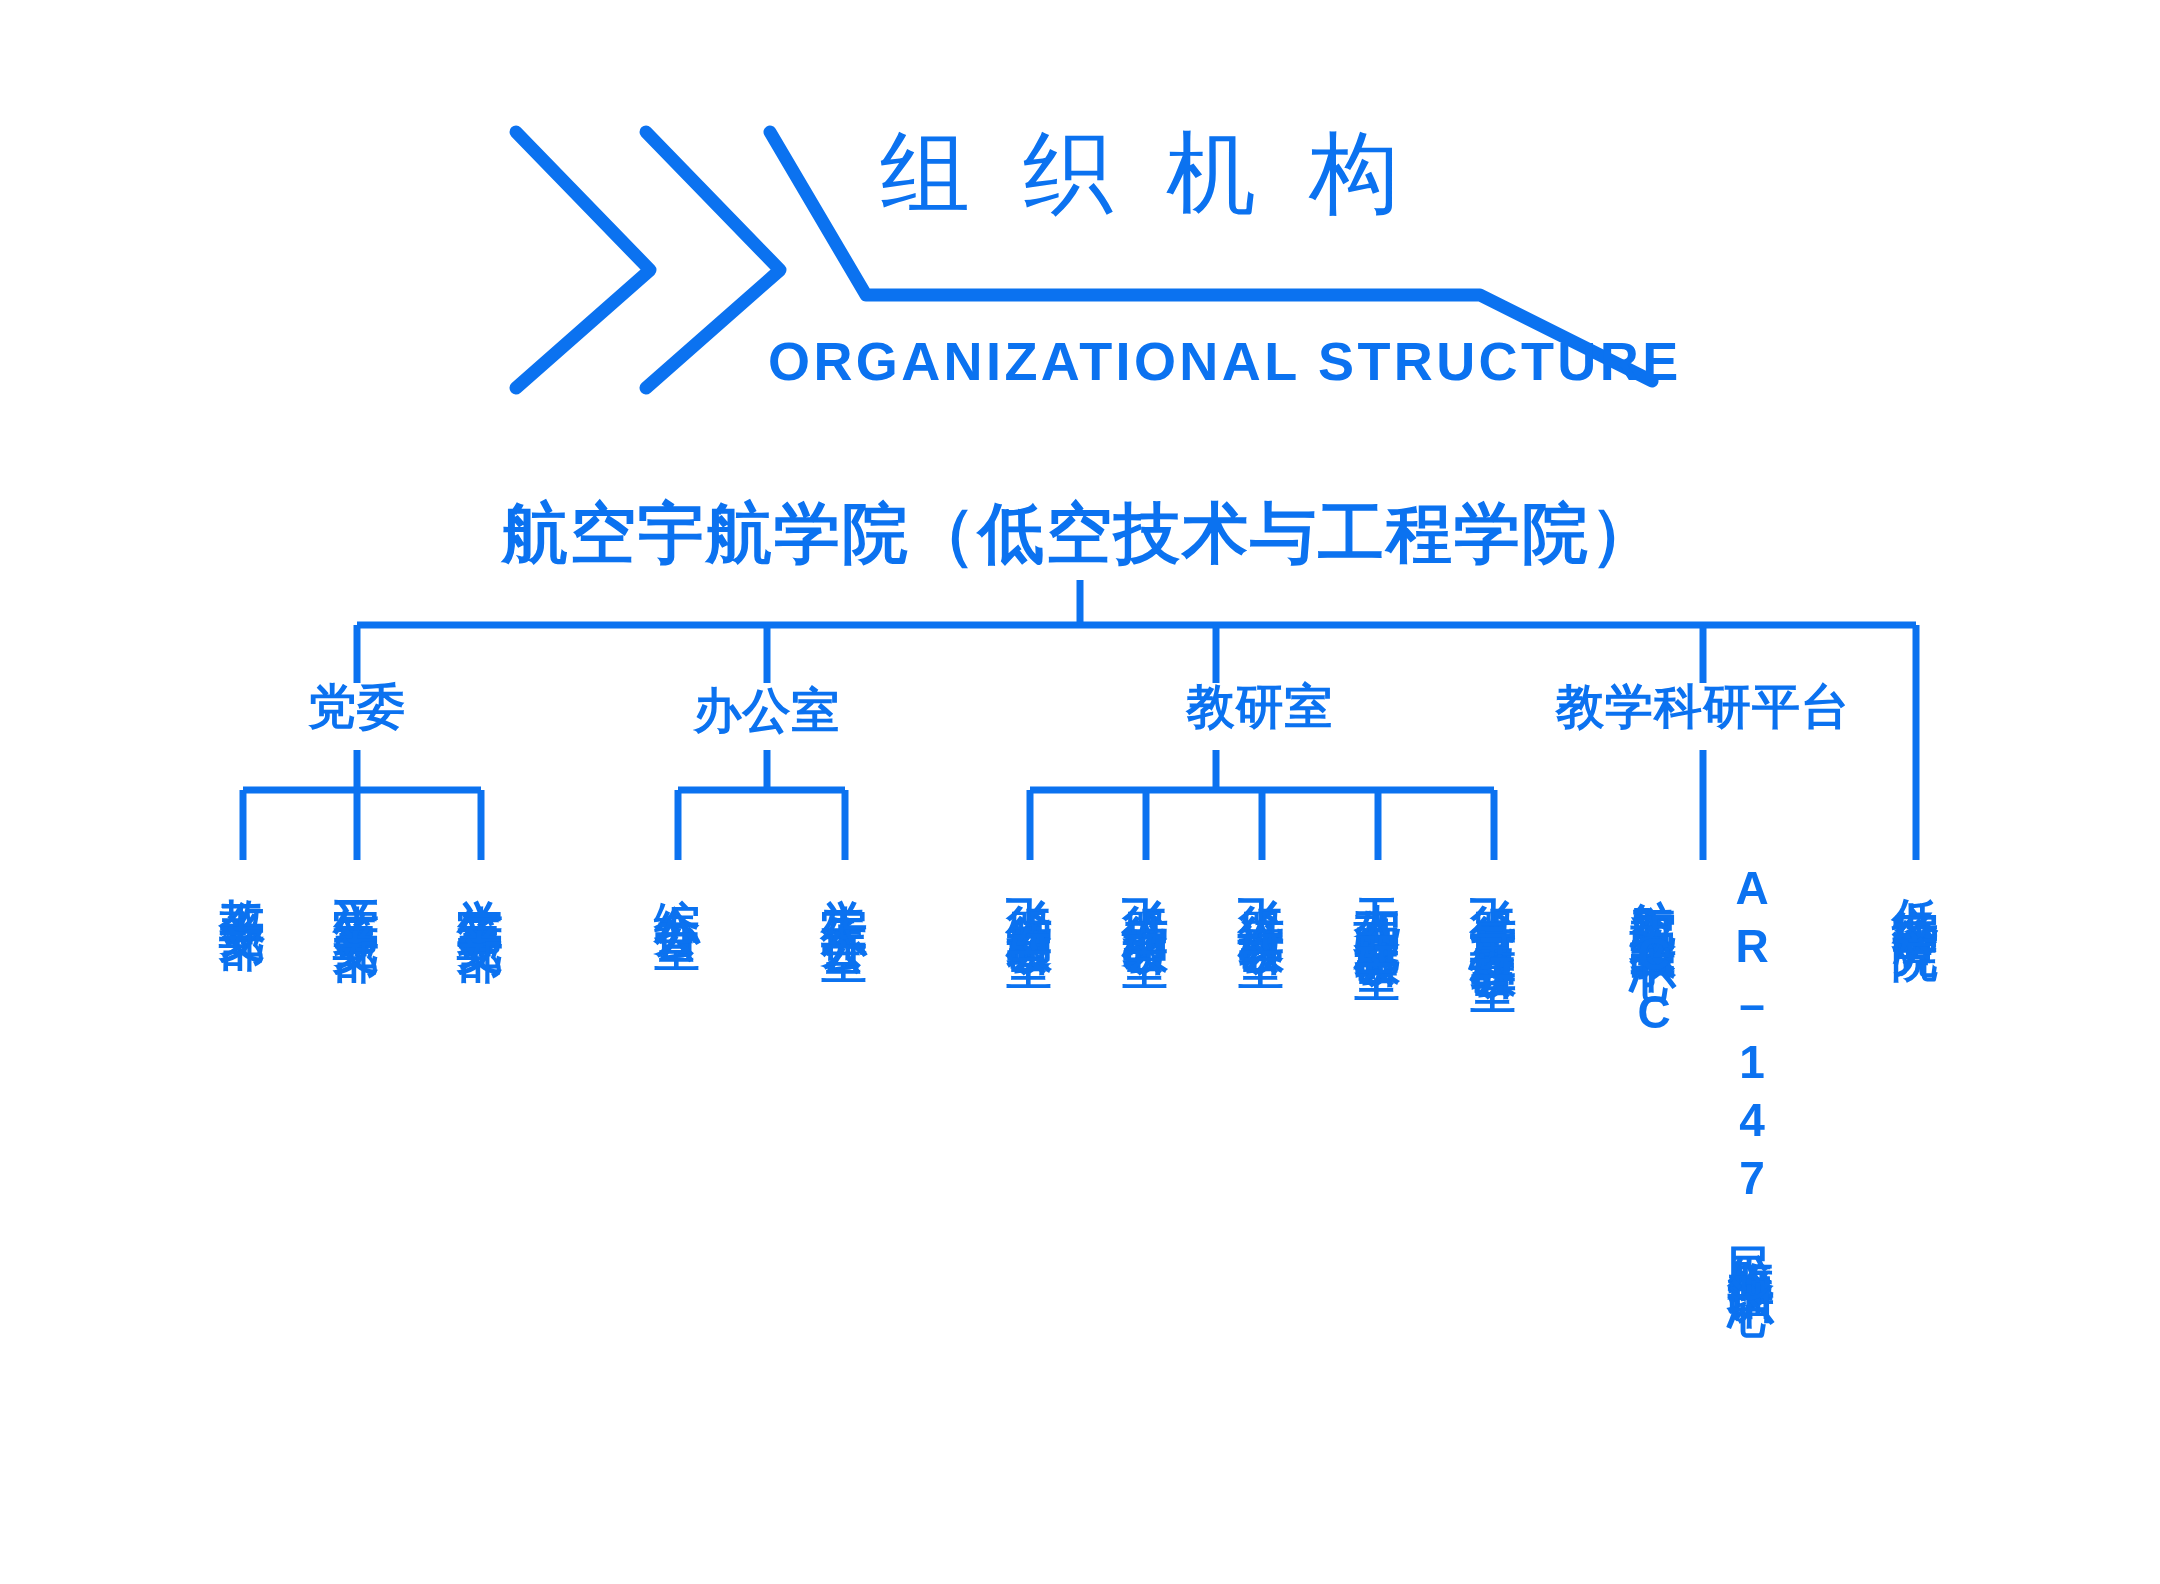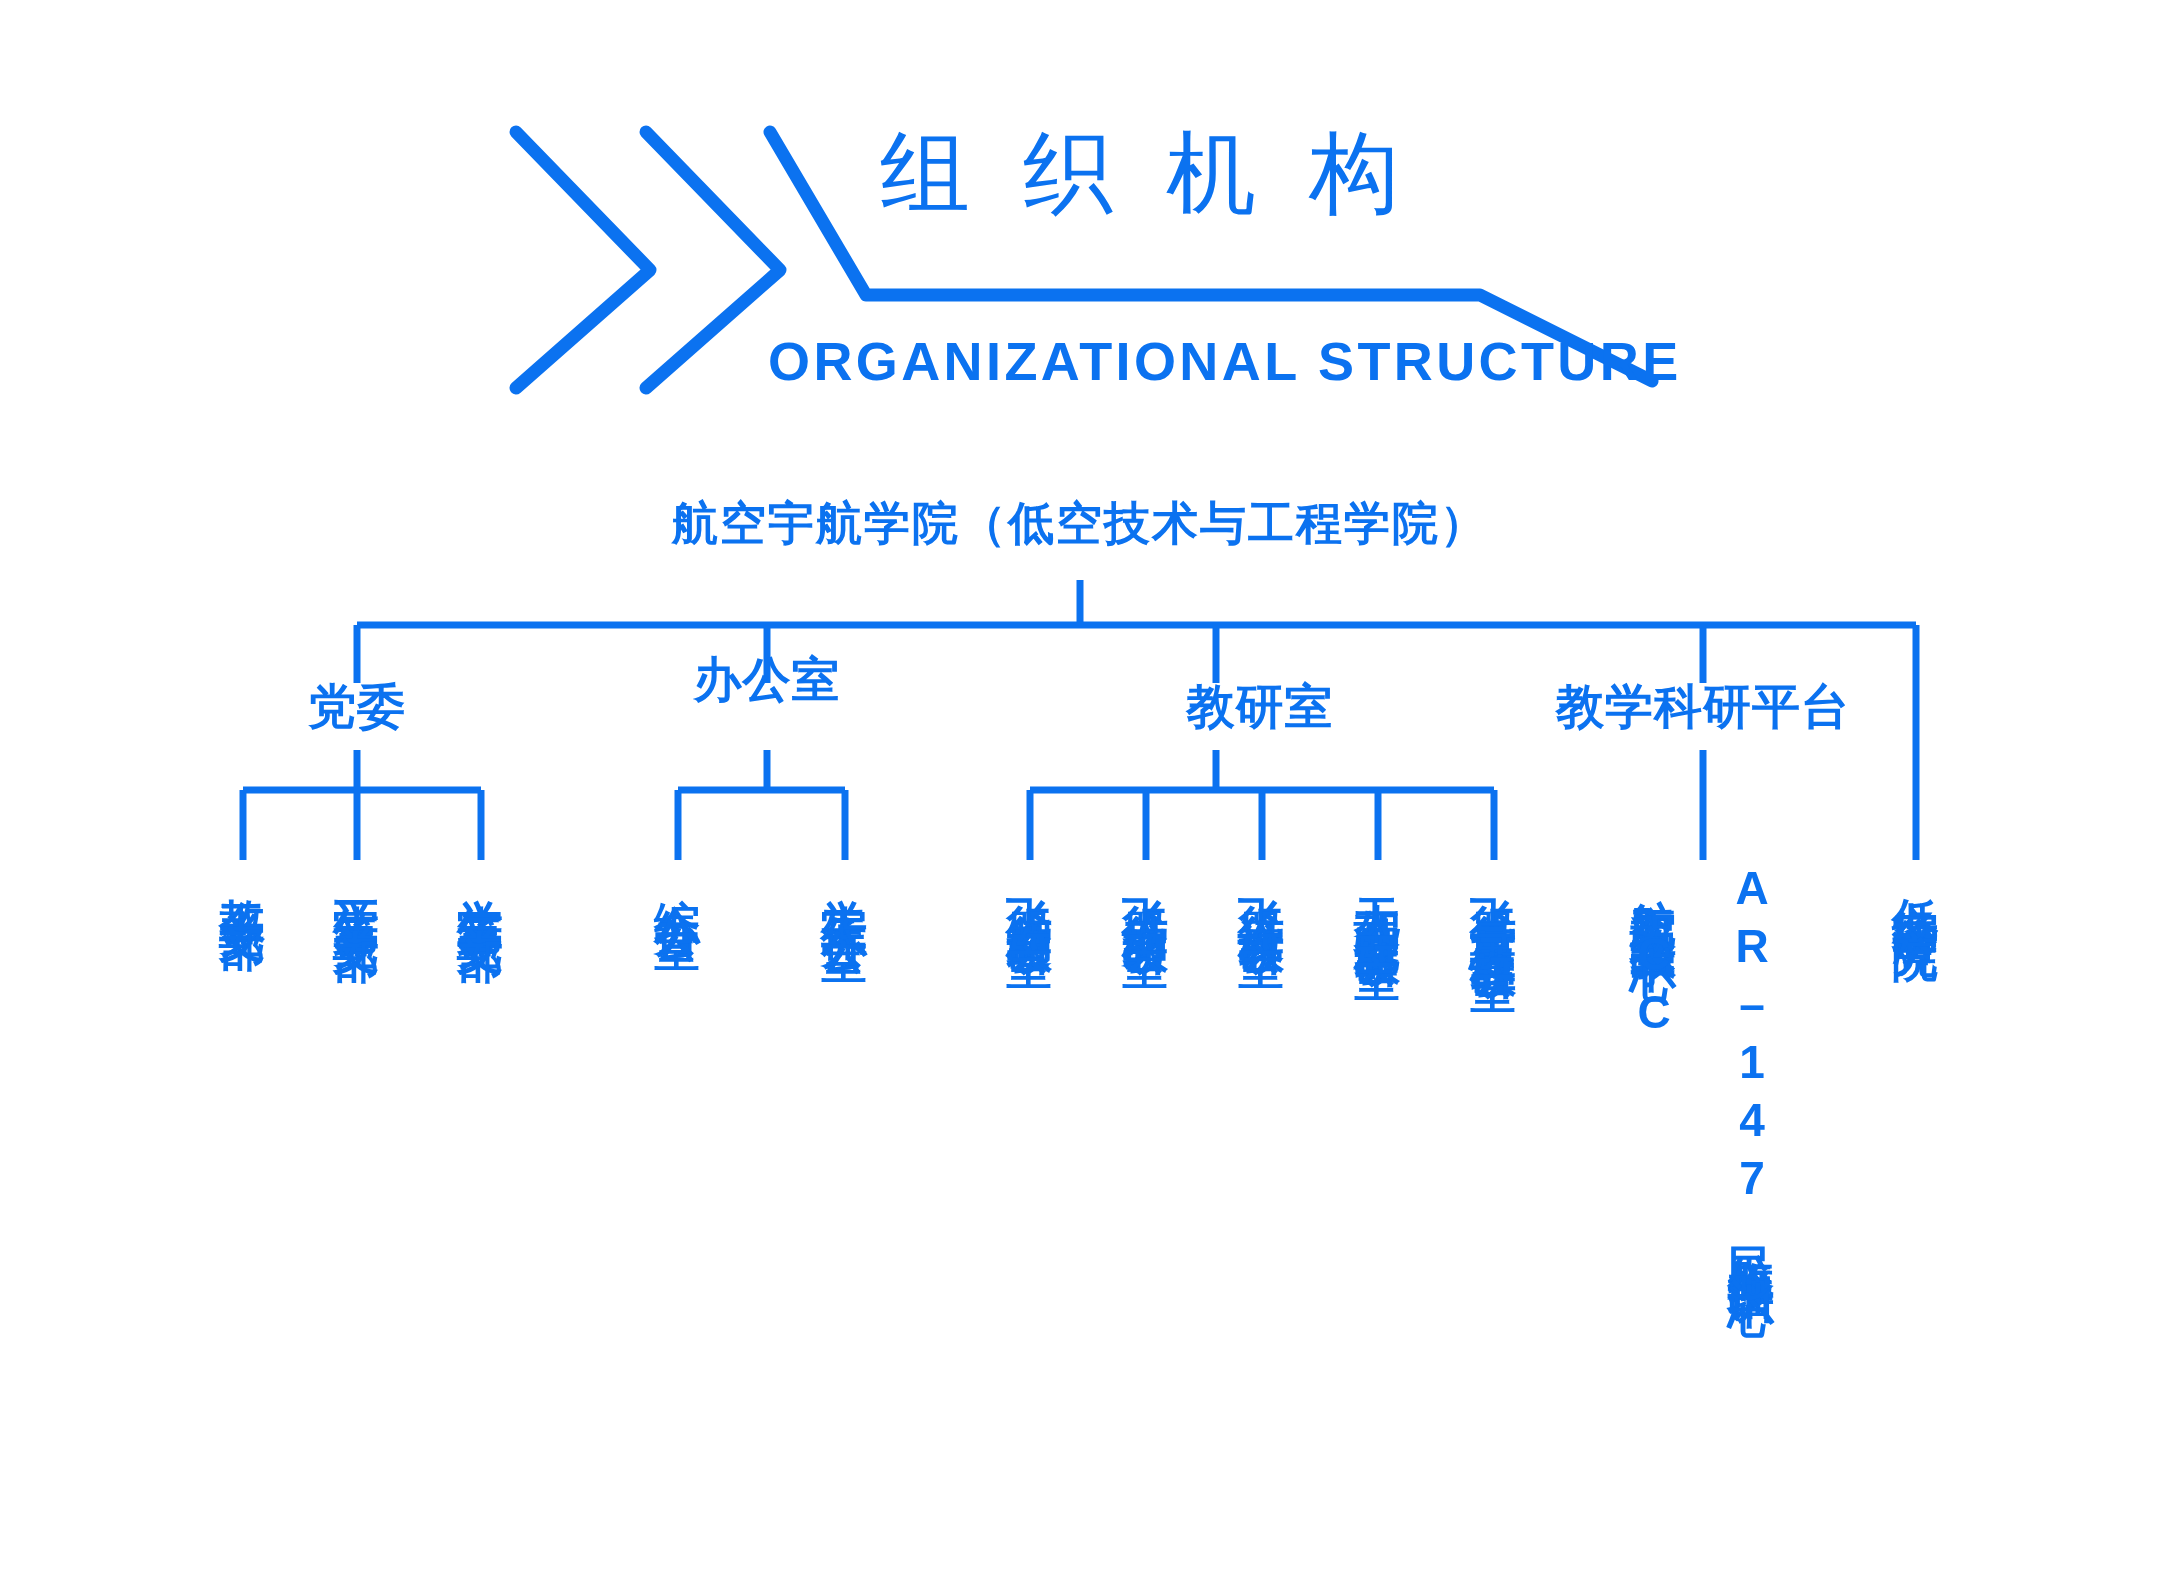--- a/index.html
+++ b/index.html
@@ -72,21 +72,21 @@
     font-weight: bold;
     line-height: 1;
     white-space: nowrap;
   }
 
   #root-node {
     left: 0;
     top: 500px;
     width: 2160px;
     text-align: center;
-    font-size: 46px;
+    font-size: 66px;
     letter-spacing: 2px;
   }
 
   .level2 {
     font-size: 48px;
     letter-spacing: 1px;
     transform: translateX(-50%);
     text-align: center;
   }
 
@@ -156,21 +156,21 @@
       <path d="M 1494 790 L 1494 860"></path>
 
       <path d="M 1703 750 L 1703 860"></path>
     </g>
   </svg>
 
   <div id="root-node" class="node-label">航空宇航学院（低空技术与工程学院）</div>
 
   <div class="node-label level2" style="left:357px;  top:683px;">党委</div>
 
-  <div class="node-label level2" style="left:767px;  top:656px;">办公室</div>
+  <div class="node-label level2" style="left:767px;  top:687px;">办公室</div>
 
   <div class="node-label level2" style="left:1216px; top:683px;margin-left:44px;">教研室</div>
 
   <div class="node-label level2" style="left:1703px; top:683px;">教学科研平台</div>
 
   <div class="node-label leaf" style="left:243px; top:862px;">教工党支部</div>
 
   <div class="node-label leaf" style="left:357px; top:862px;">学生第一党支部</div>
 
   <div class="node-label leaf" style="left:481px; top:862px;">学生第二党支部</div>

